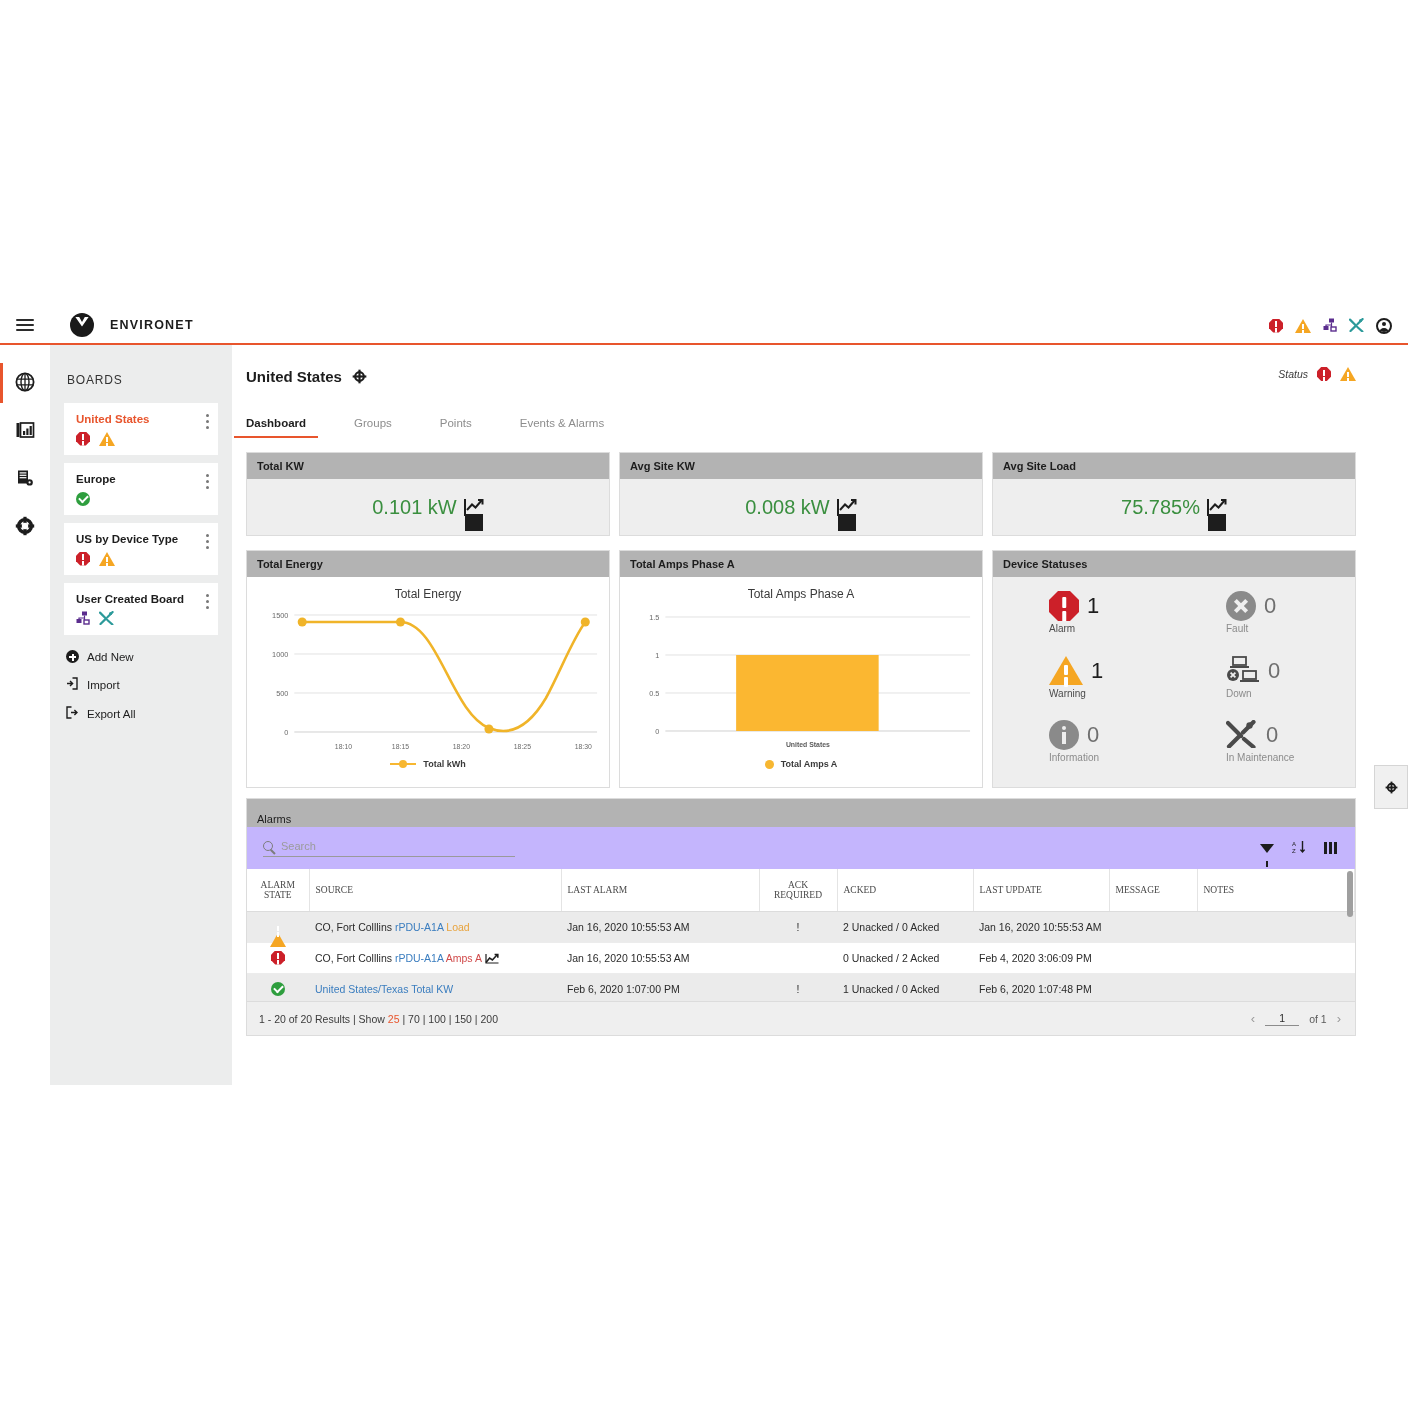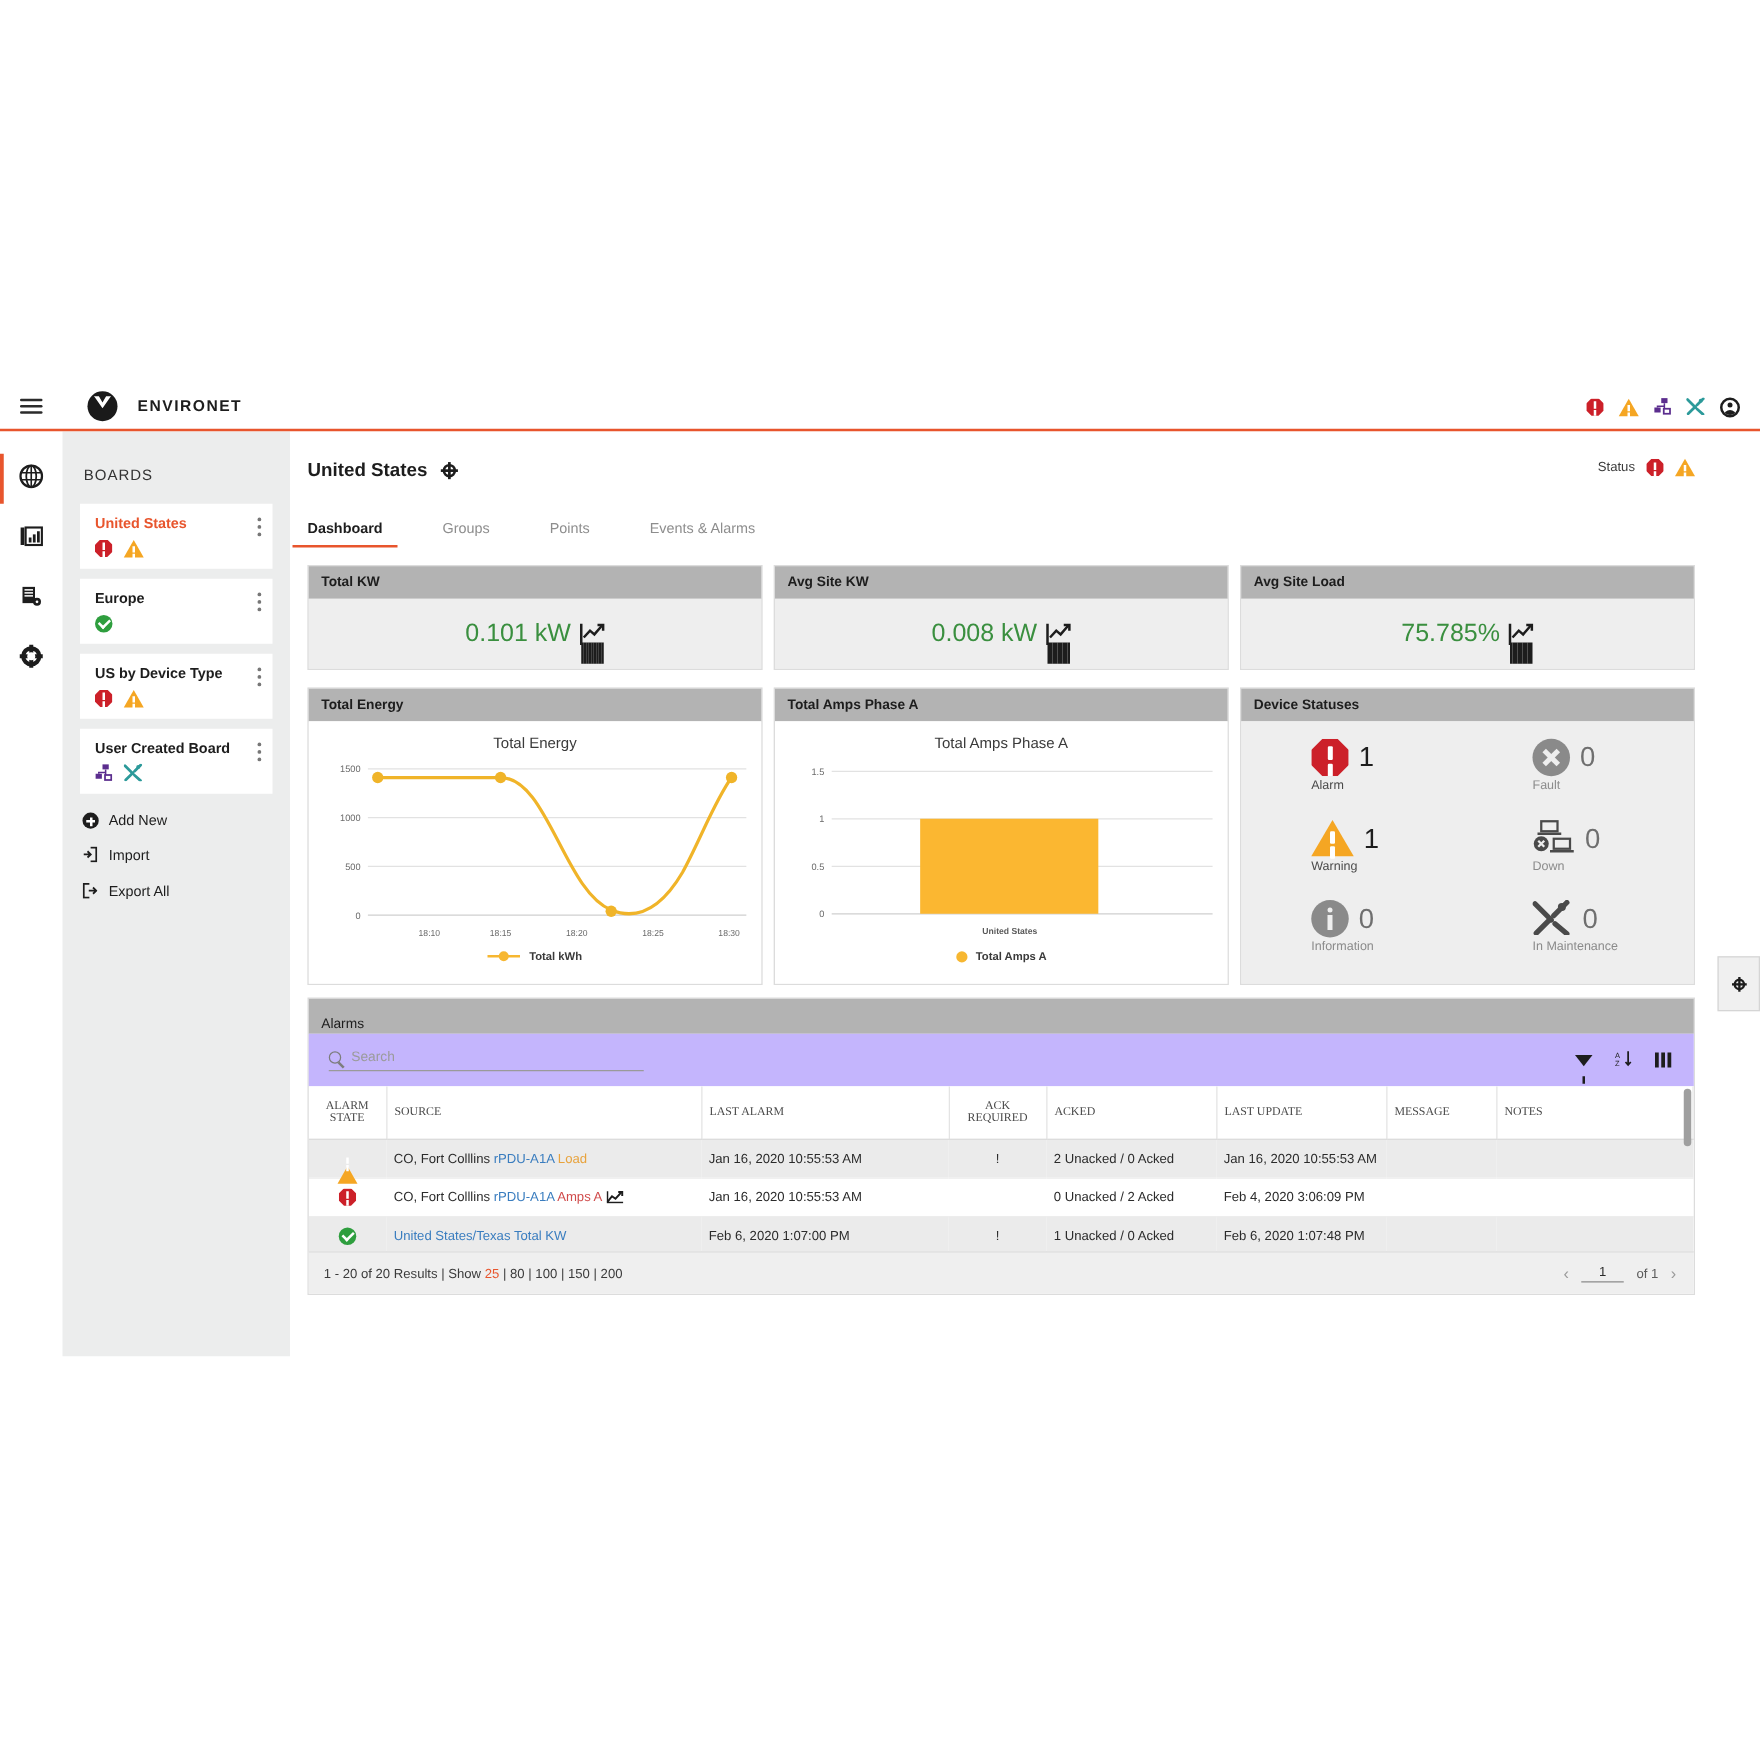--- a/index.html
+++ b/index.html
@@ -151,21 +151,21 @@
 
   
   .main { flex: 1; padding: 18px 52px 0 14px; position: relative; }
   .page-head { display: flex; align-items: center; height: 26px; }
   .page-title { font-size: 15px; font-weight: bold; color: #1d1d1d; }
   .page-head .gear { margin-left: 10px; transform: scale(0.72); }
   .status-wrap {
     position: absolute; right: 52px; top: 22px;
     display: flex; align-items: center; gap: 9px;
   }
-  .status-label { font-size: 10.5px; color: #3b3b3b; }
+  .status-label { font-size: 10.5px; color: #3b3b3b; font-style: italic; }
 
   .tabs { display: flex; gap: 0; margin-top: 22px; border-bottom: 0; }
   .tab {
     font-size: 11.5px; color: #8d8d8d; padding: 6px 0 9px 0;
     margin-right: 48px; cursor: pointer; position: relative;
   }
   .tab.active { color: #1d1d1d; font-weight: bold; }
   .tab.active::after {
     content: ""; position: absolute; left: -12px; right: -12px; bottom: 0;
     height: 2px; background: #e8552d;
@@ -809,21 +809,21 @@
                 <td></td>
                 <td></td>
               </tr>
             </tbody>
           </table>
           <div class="scroll-thumb"></div>
         </div>
 
         <div class="alarms-foot">
           <div>
-            <span>1 - 20 of 20 Results | Show </span><span class="show-sel">25</span><span> | </span><span>80</span><span> | </span><span>100</span><span> | </span><span>150</span><span> | </span><span>200</span>
+            <span>1 - 20 of 20 Results | Show </span><span class="show-sel">25</span><span> | </span><span>70</span><span> | </span><span>100</span><span> | </span><span>150</span><span> | </span><span>200</span>
           </div>
           <div class="pager">
             <span class="pg-arrow">‹</span>
             <span class="pg-num">1</span>
             <span class="pg-of">of 1</span>
             <span class="pg-arrow">›</span>
           </div>
         </div>
       </div>
 

